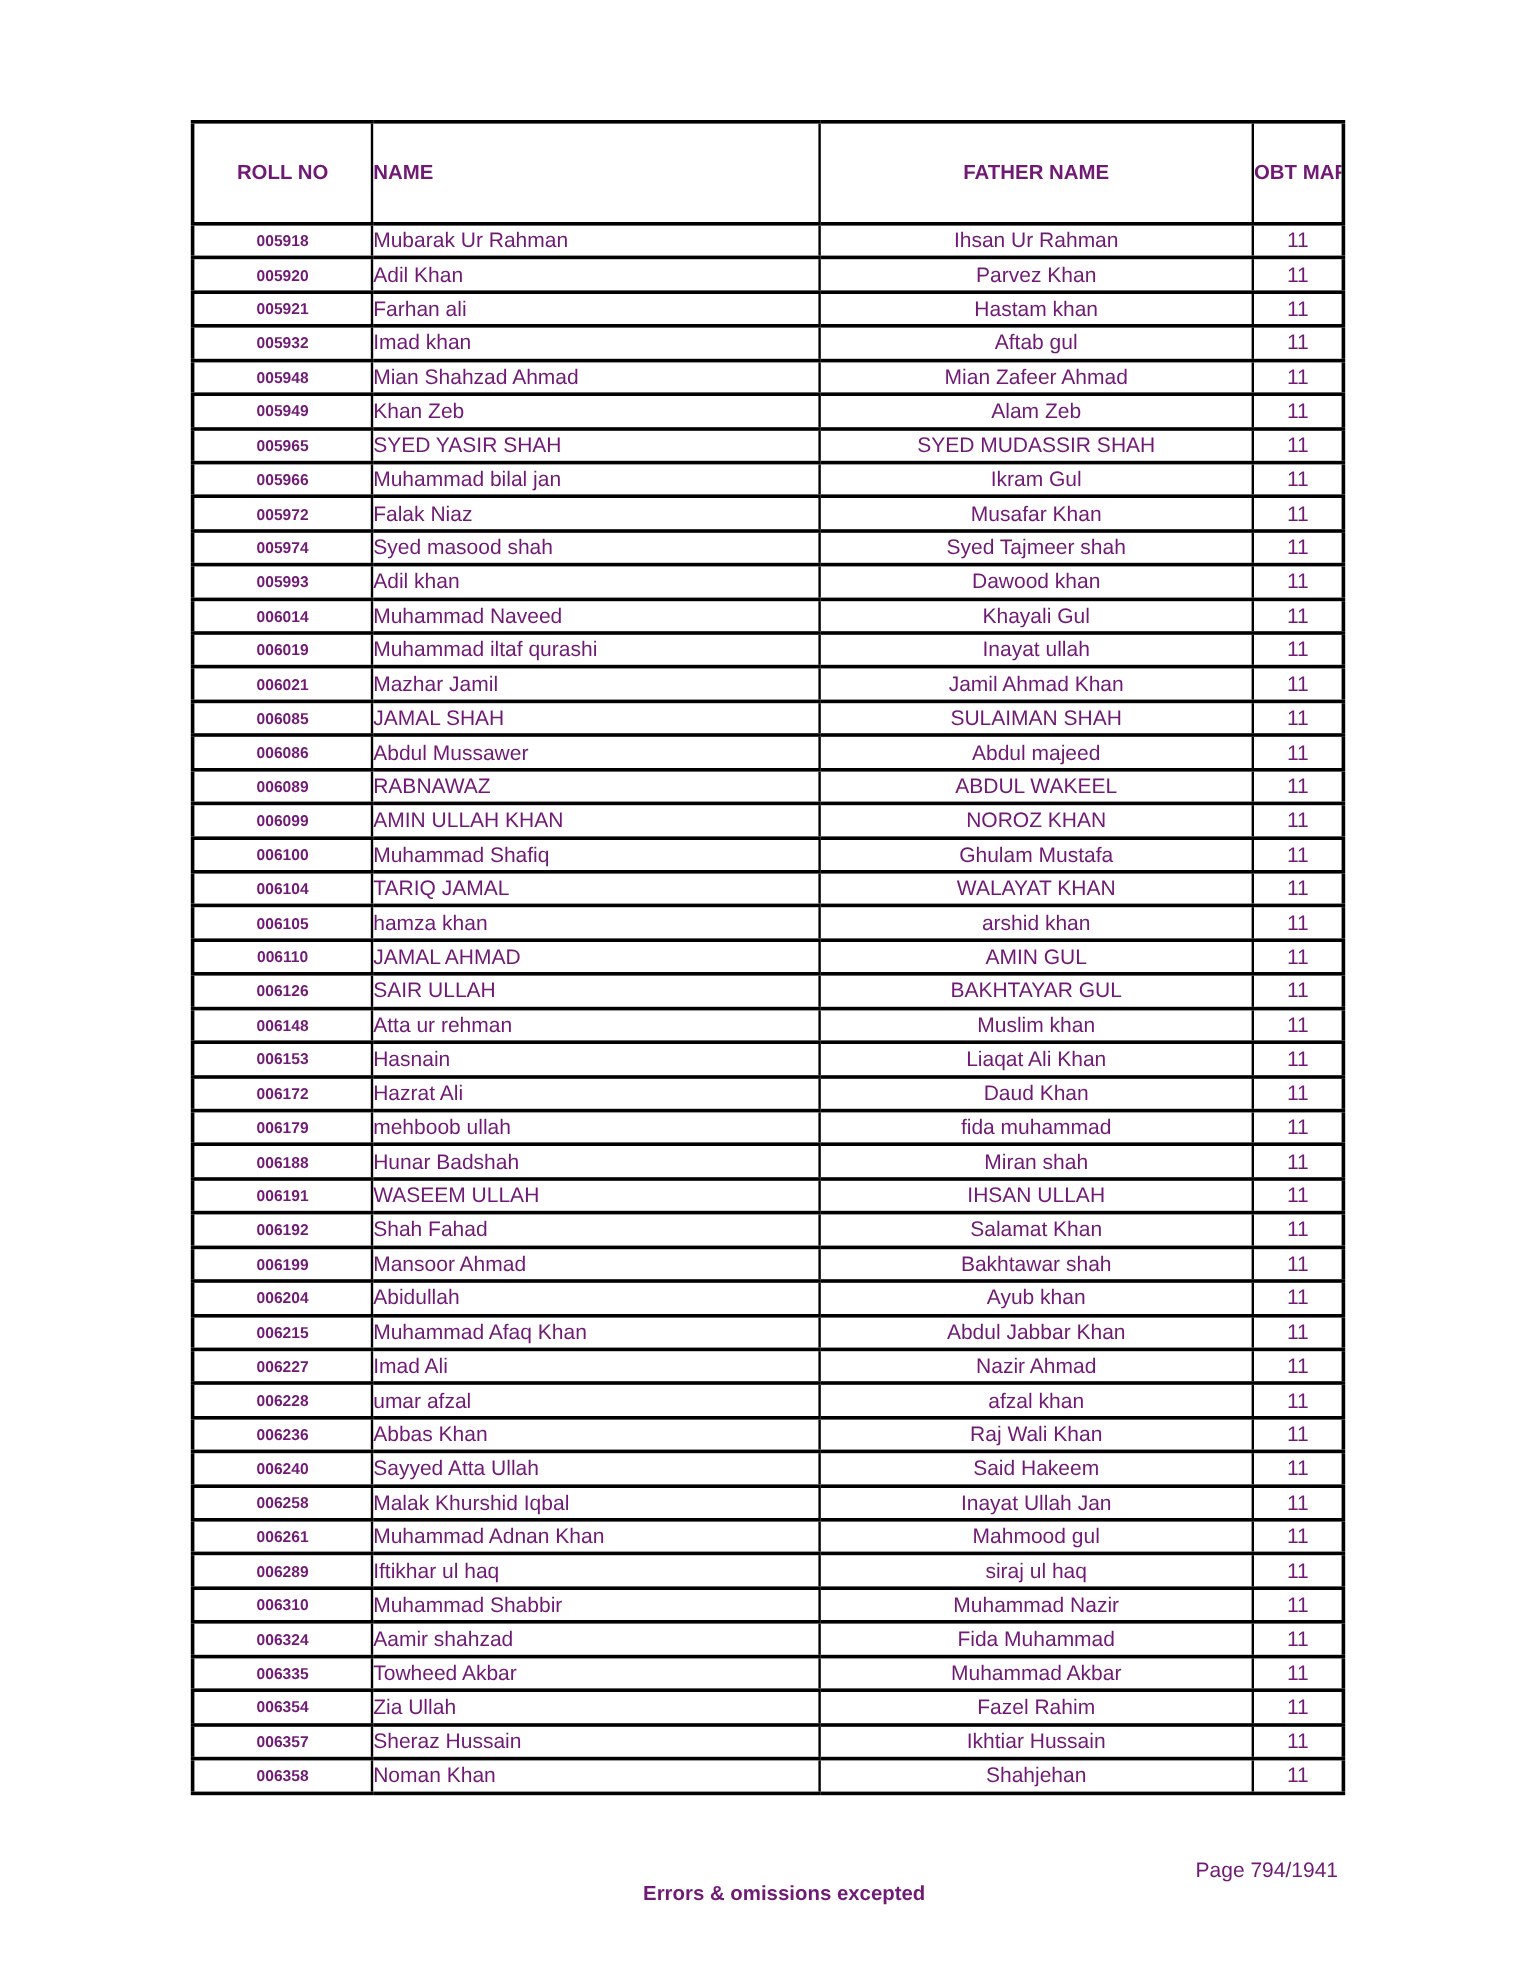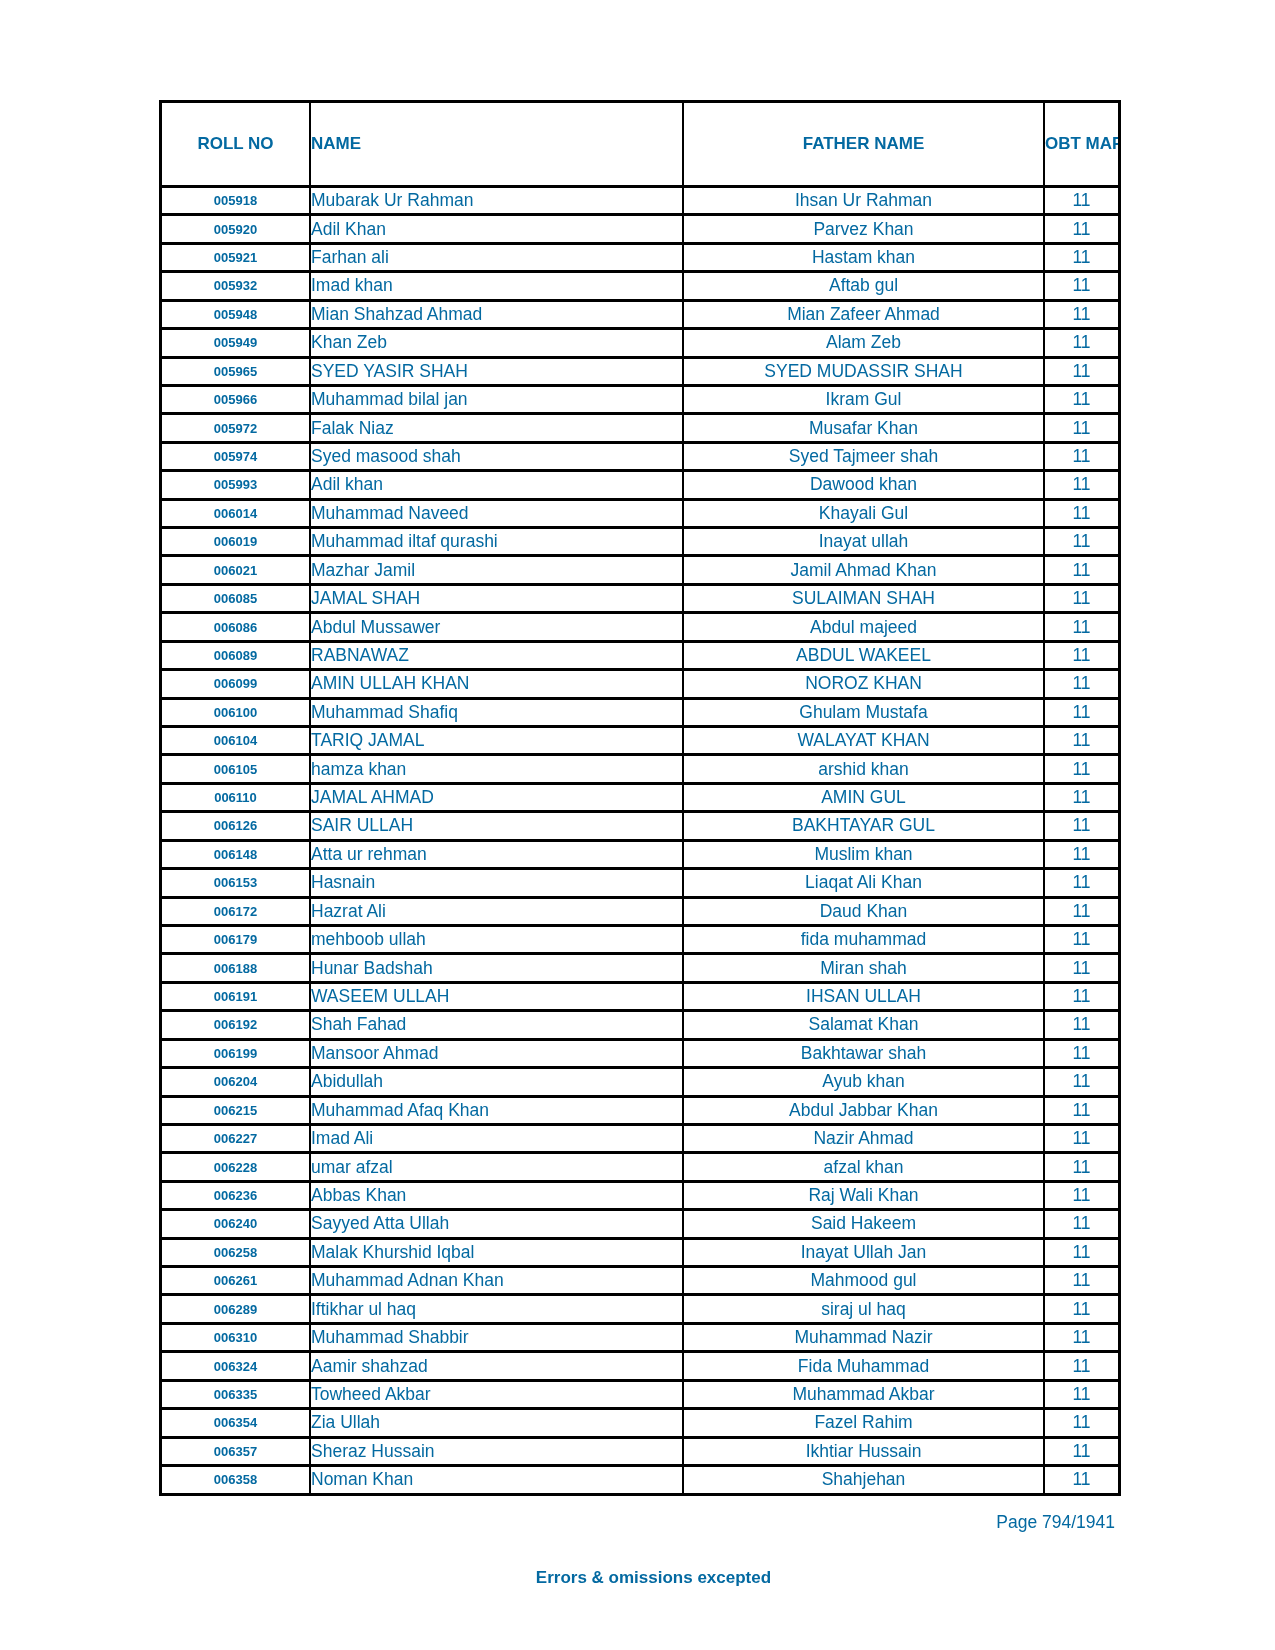--- a/index.html
+++ b/index.html
@@ -6,21 +6,21 @@
     margin: 0;
     padding: 0;
     background: #ffffff;
   }
   .sheet {
     position: relative;
     width: 1275px;
     height: 1650px;
     background: #ffffff;
     font-family: "Liberation Sans", sans-serif;
-    color: #0369a1;
+    color: #701a75;
   }
   table.results {
     position: absolute;
     left: 159px;
     top: 100px;
     width: 952px;
     height: 1396px;
     border-collapse: collapse;
     table-layout: fixed;
     border: 3px solid #000;
@@ -60,21 +60,21 @@
     top: 1568px;
     left: 0;
     width: 1275px;
     text-align: center;
     font-size: 17px;
     font-weight: bold;
     padding-left: 16px;
   }
   .footer-page {
     position: absolute;
-    top: 1512px;
+    top: 1548px;
     right: 160px;
     font-size: 17.5px;
     font-weight: normal;
   }
 </style>
 </head>
 <body>
 
 <div class="sheet">
   <table class="results">

